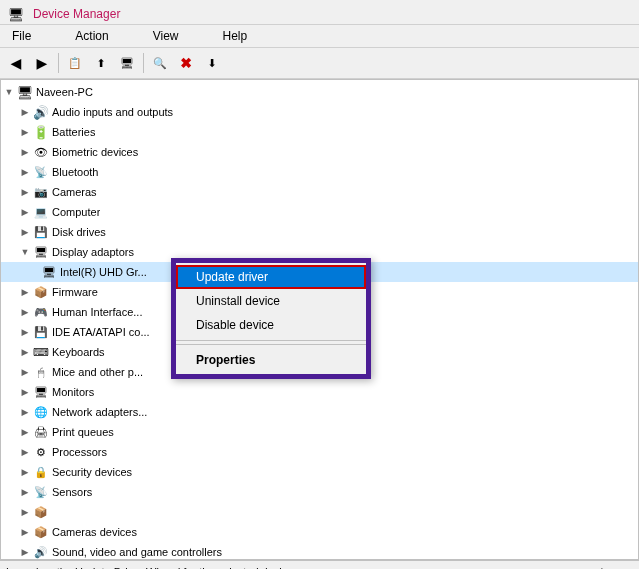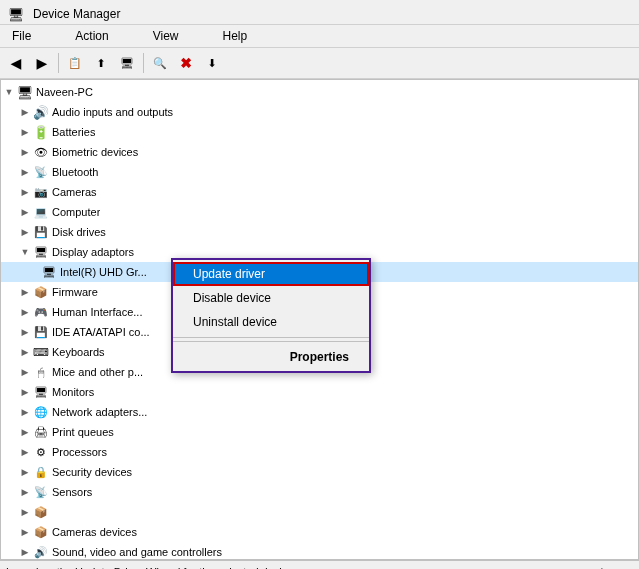--- a/index.html
+++ b/index.html
@@ -17,21 +17,21 @@
     .title-bar {
       background: #f0f0f0;
       padding: 6px 8px 2px 8px;
       display: flex;
       align-items: center;
       gap: 6px;
       border-bottom: 1px solid #d0d0d0;
     }
     .title-bar-text {
       font-size: 12px;
-      color: #000000;
+      color: #be185d;
     }
 
     
     .menu-bar {
       background: #f0f0f0;
       display: flex;
       padding: 2px 4px;
       border-bottom: 1px solid #d0d0d0;
       gap: 28px;
     }
@@ -117,40 +117,40 @@
       overflow: hidden;
       text-overflow: ellipsis;
     }
 
     
     .context-menu {
       position: absolute;
       top: 178px;
       left: 170px;
       background: #f0f0f0;
-      border: 2px solid #4c1d95;
+      border: 5px solid #4c1d95;
       box-shadow: 2px 2px 8px rgba(0,0,0,0.3);
       min-width: 200px;
       z-index: 100;
       padding: 2px 0;
     }
     .context-menu-item {
       padding: 5px 20px;
       cursor: pointer;
       font-size: 12px;
       display: flex;
       align-items: center;
     }
     .context-menu-item.highlighted {
       background: #0078d7;
       color: white;
       outline: 2px solid #cc0000;
       outline-offset: -2px;
     }
-    .context-menu-item.bold { font-weight: bold; justify-content: flex-end; }
+    .context-menu-item.bold { font-weight: bold; }
     .context-menu-separator {
       height: 1px;
       background: #c0c0c0;
       margin: 3px 0;
     }
 
     
     .status-bar {
       background: #f0f0f0;
       border-top: 1px solid #c0c0c0;
@@ -370,24 +370,24 @@
       <span class="tree-label">Sound, video and game controllers</span>
     </div>
 
   </div>
 
   <div class="context-menu">
     <div class="context-menu-item highlighted">
       <span>Update driver</span>
     </div>
     <div class="context-menu-item">
+      <span>Uninstall device</span>
+    </div>
+    <div class="context-menu-item">
       <span>Disable device</span>
-    </div>
-    <div class="context-menu-item">
-      <span>Uninstall device</span>
     </div>
     <div class="context-menu-separator"></div>
     <div class="context-menu-separator"></div>
     <div class="context-menu-item bold">
       <span>Properties</span>
     </div>
   </div>
 
 </div>
 

